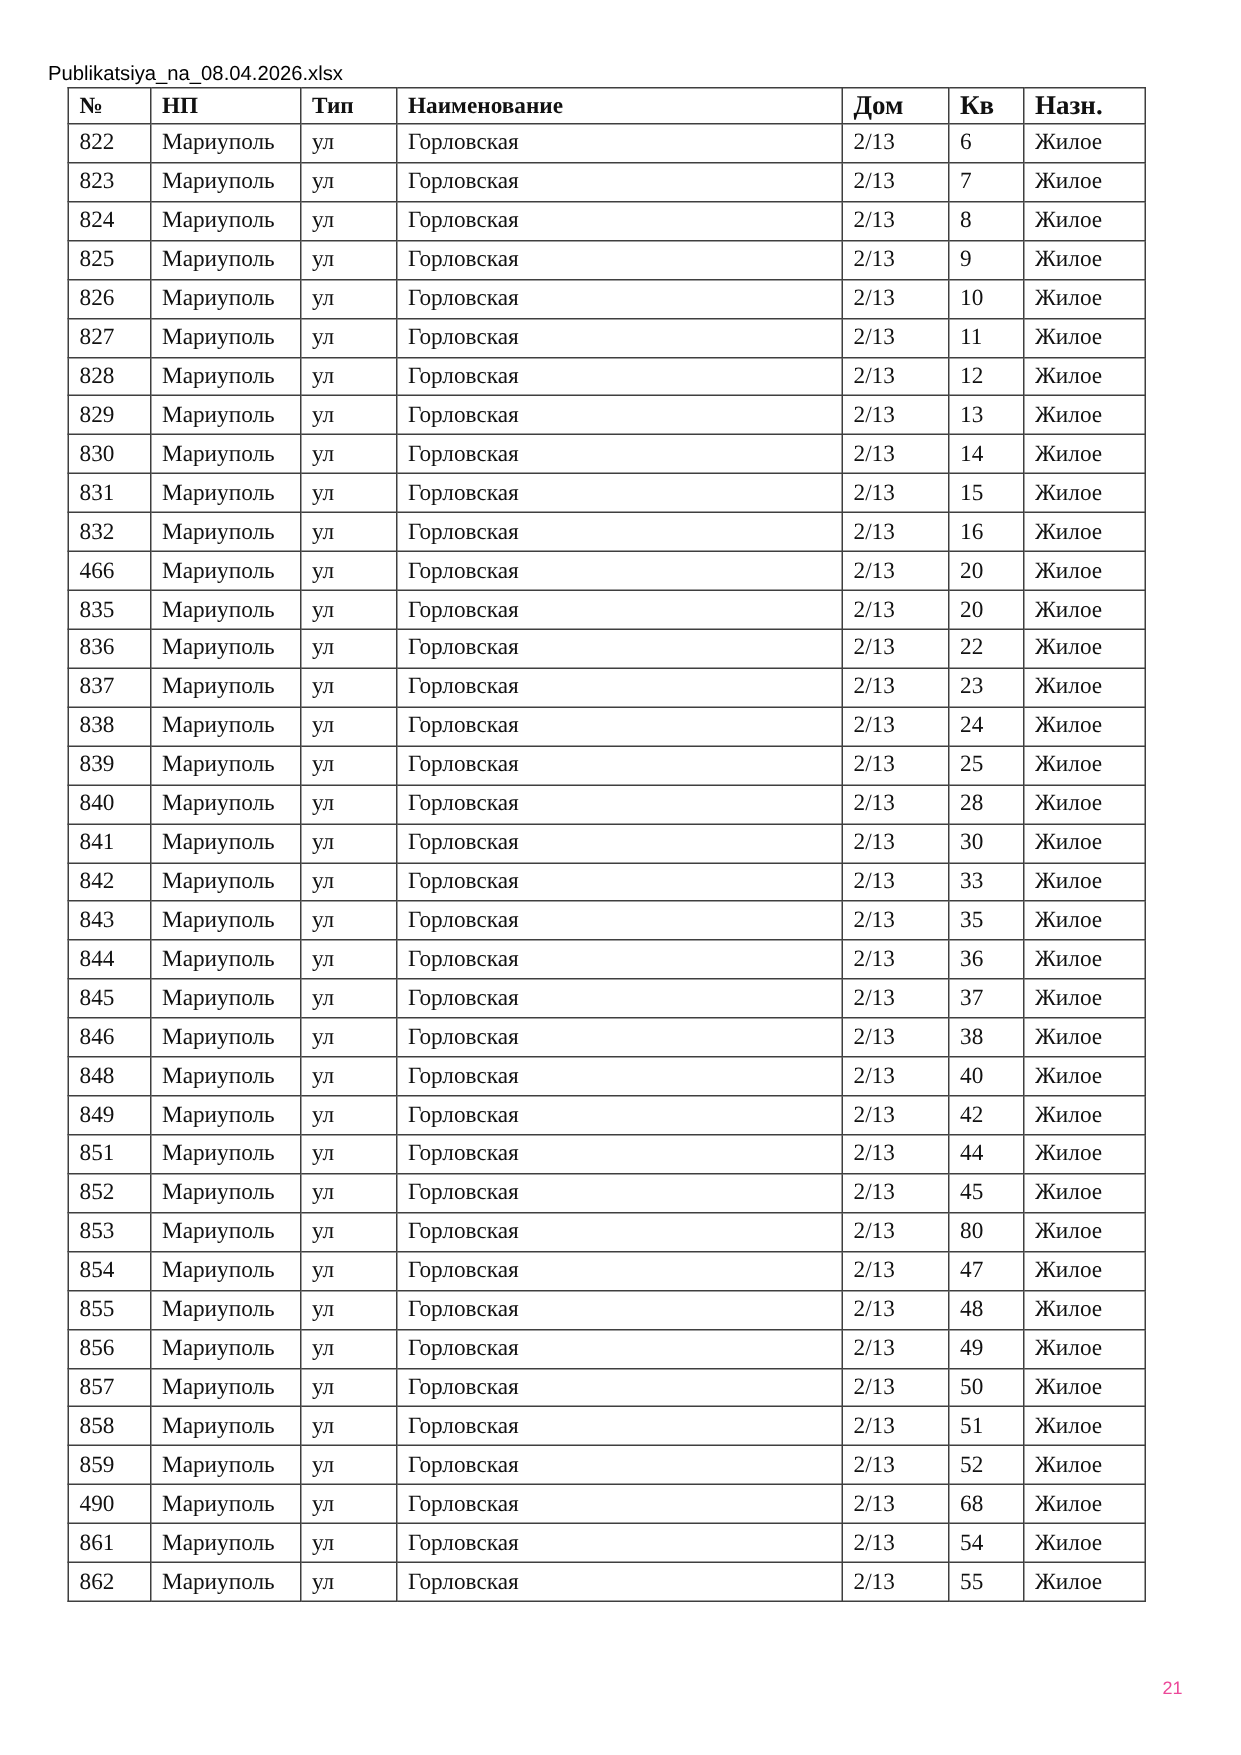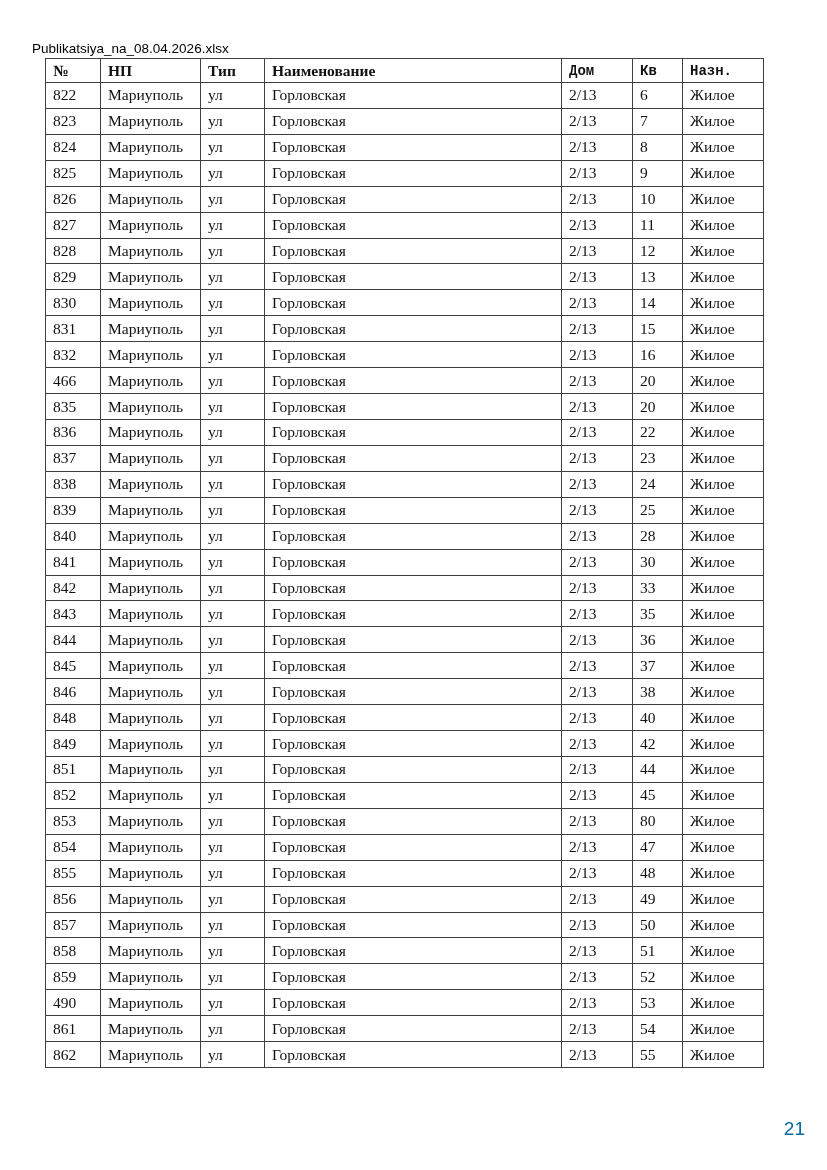--- a/index.html
+++ b/index.html
@@ -43,37 +43,37 @@
     vertical-align: middle;
     text-align: left;
   }
   table.data-table th {
     height: 23px;
     font-weight: bold;
     font-size: 15.5px;
     font-family: "Liberation Serif", serif;
   }
   table.data-table th.sans {
-    font-family: Liberation Mono, monospace;
-    font-size: 14px;
+    font-family: Liberation Serif, serif;
+    font-size: 18px;
   }
   table.data-table td {
     height: 24.93px;
     font-size: 15.5px;
     font-family: "Liberation Serif", serif;
   }
   .page-number {
     position: absolute;
     left: 775px;
     top: 1118px;
     width: 30px;
-    text-align: right;
+    text-align: left;
     font-family: "Liberation Sans", sans-serif;
-    font-size: 19px;
-    color: #0369a1;
+    font-size: 12px;
+    color: #ec4899;
   }
 </style>
 </head>
 <body>
 
 <div class="page">
 
   <div class="filename">Publikatsiya_na_08.04.2026.xlsx</div>
 
   <table class="data-table">
@@ -412,21 +412,21 @@
           <td>2/13</td>
           <td>52</td>
           <td>Жилое</td>
         </tr>
         <tr>
           <td>490</td>
           <td>Мариуполь</td>
           <td>ул</td>
           <td>Горловская</td>
           <td>2/13</td>
-          <td>53</td>
+          <td>68</td>
           <td>Жилое</td>
         </tr>
         <tr>
           <td>861</td>
           <td>Мариуполь</td>
           <td>ул</td>
           <td>Горловская</td>
           <td>2/13</td>
           <td>54</td>
           <td>Жилое</td>

